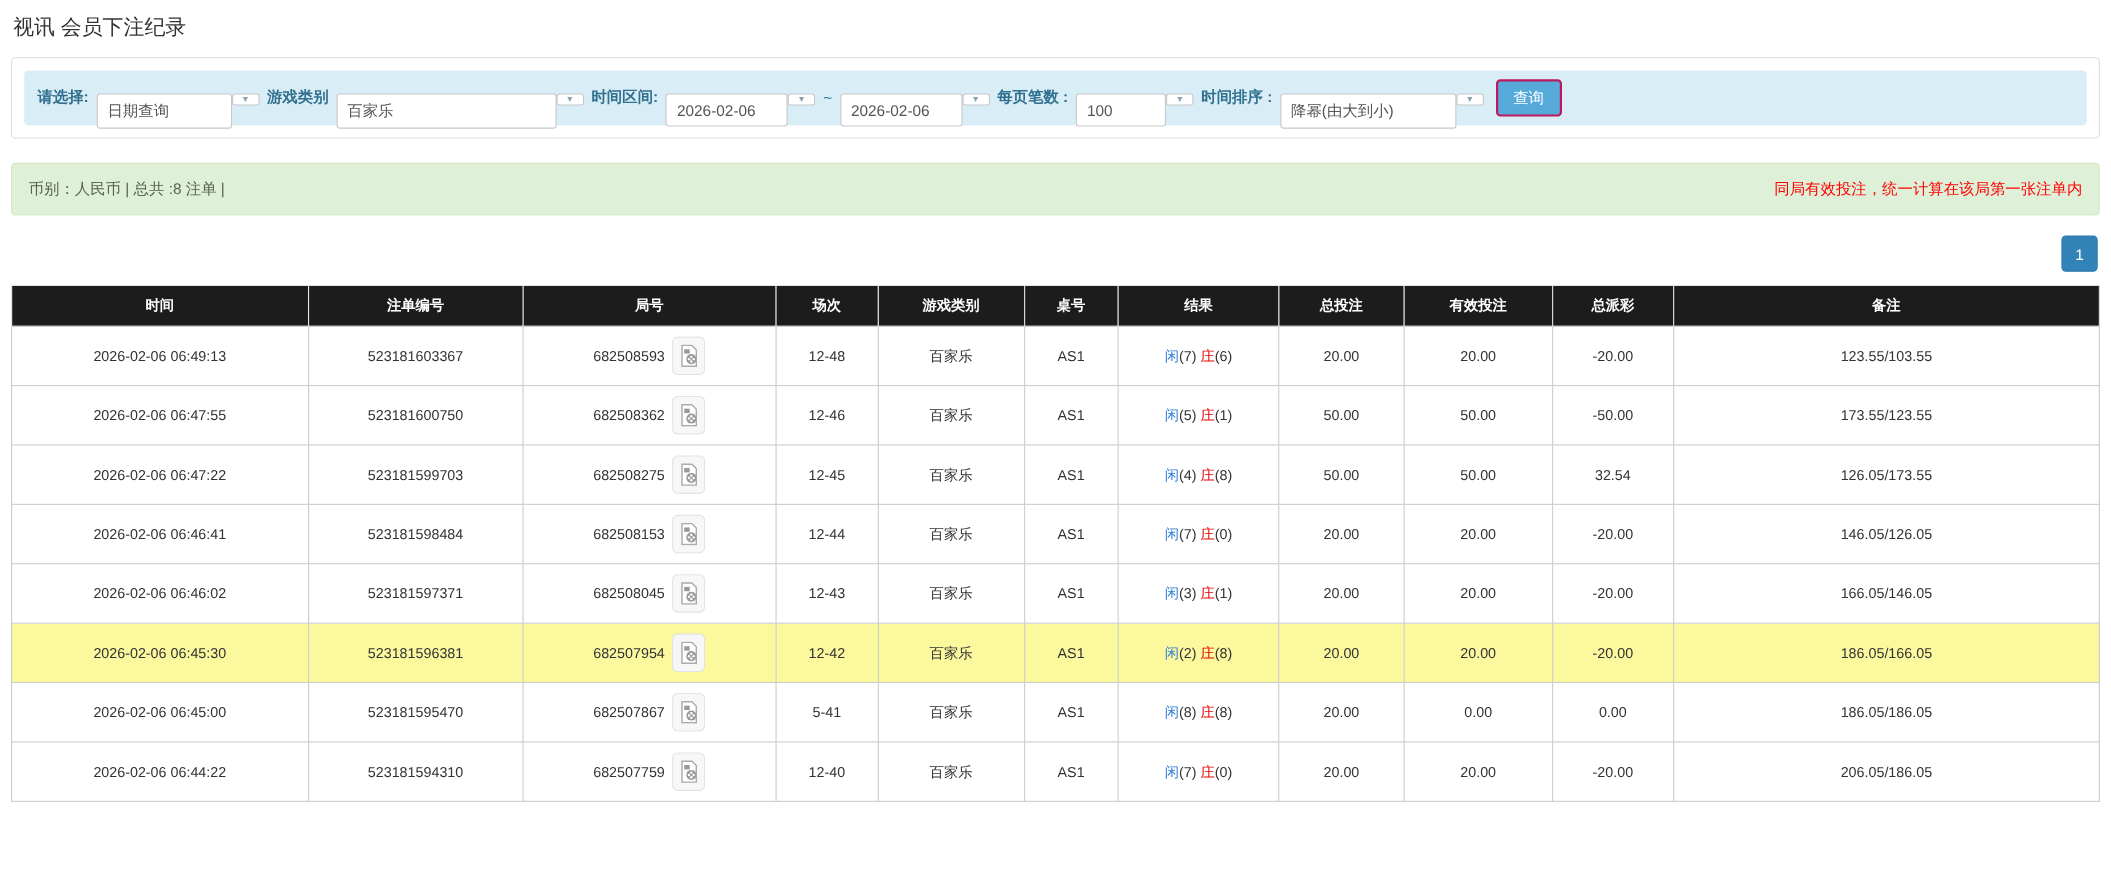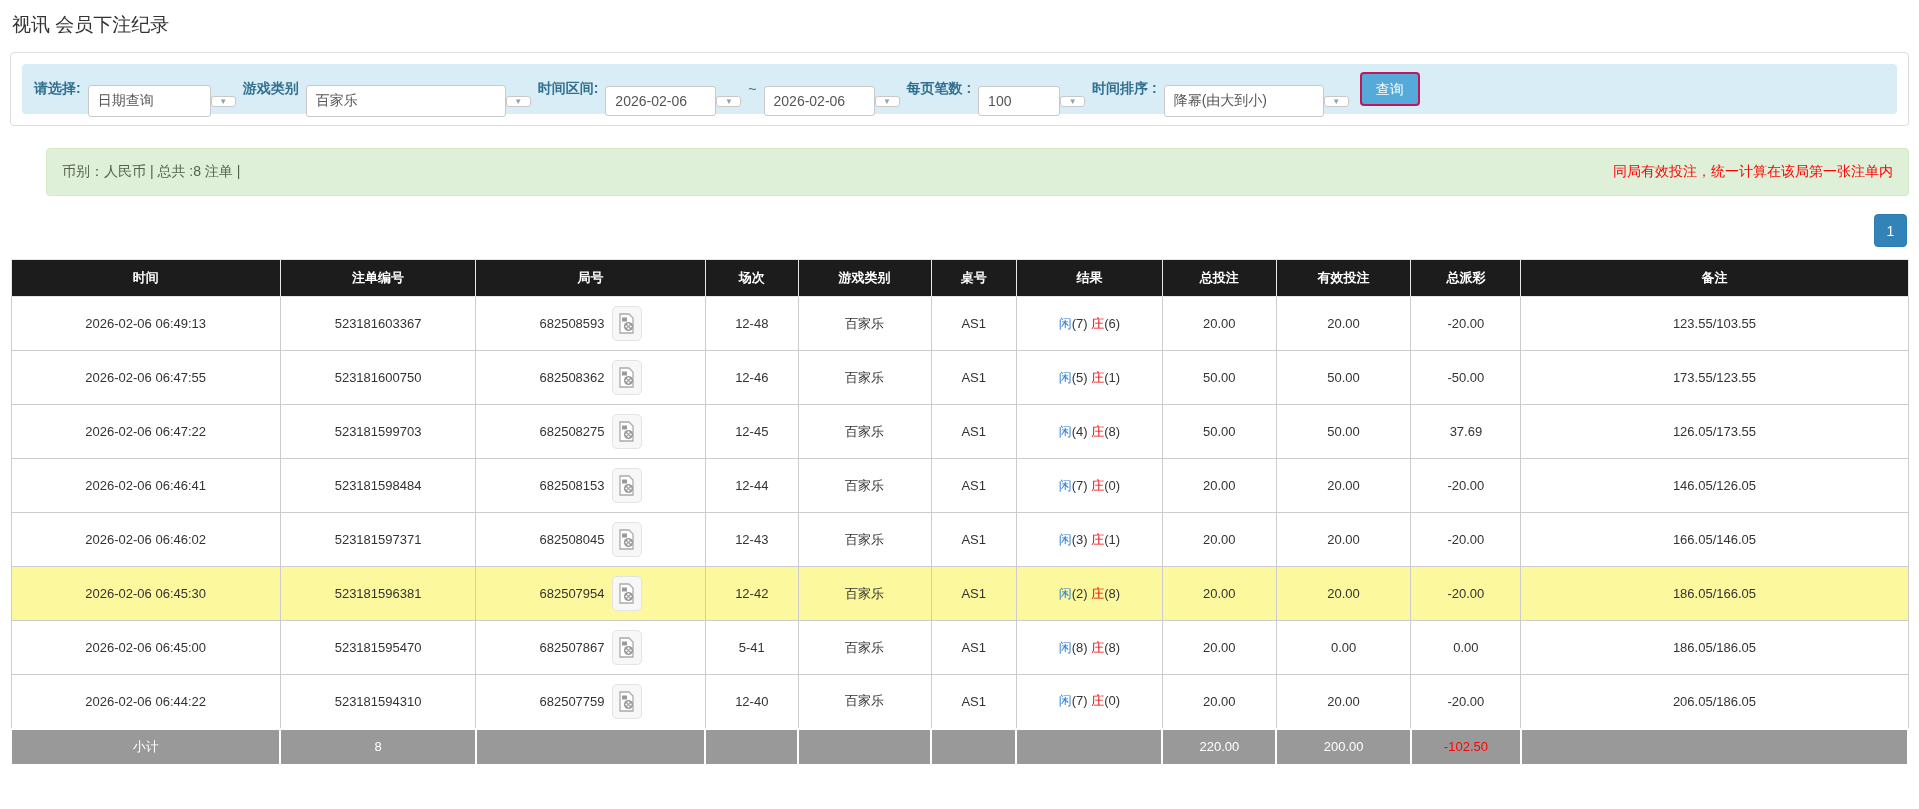--- a/index.html
+++ b/index.html
@@ -5,33 +5,33 @@
   * { box-sizing: border-box; margin: 0; padding: 0; }
   html,body { width: 1919px; height: 809px; background: #fff; overflow: hidden; }
   body { font-family: "Liberation Sans","DejaVu Sans",sans-serif; color: #333; padding: 8px 10px 0; }
 
   .page-title { font-size: 19px; font-weight: normal; color: #333; margin: 4px 0 14px 2px; }
 
   
   .filter-panel { border: 1px solid #ddd; border-radius: 4px; background: #fff; padding: 11px; }
   .filter-bar { background: #d9edf7; border-radius: 4px; padding: 8px 12px; display: flex; align-items: center; gap: 7px; height: 50px; }
   .filter-label { color: #31708f; font-weight: bold; font-size: 14px; white-space: nowrap; text-align: right; }
-  .combo { display: flex; align-items: center; gap: 0; height: 32px; margin-top: 24px; }
+  .combo { display: flex; align-items: flex-start; gap: 0; height: 32px; margin-top: 24px; }
   .combo .combo-text { background: #fff; border: 1px solid #c8c8c8; border-radius: 3px; padding: 6px 9px; font-size: 14px; color: #555; display: flex; align-items: center; }
   .combo .combo-arrow { width: 25px; background: #fff; border: 1px solid #c8c8c8; border-radius: 3px; display: flex; align-items: center; justify-content: center; font-size: 8px; color: #8aa4b3; cursor: pointer; }
   .w-querytype { width: 148px; }
   .w-gametype  { width: 225px; }
   .w-date      { width: 136px; }
   .w-pagesize  { width: 107px;  }
   .w-sort      { width: 185px; }
   .tilde { color: #31708f; font-size: 14px; }
   .search-button { background: #55aada; color: #fff; border: 2px solid #be185d; border-radius: 4px; font-size: 14px; padding: 7px 14px; height: 34px; cursor: pointer; margin-left: 4px; }
 
   
-  .info-bar { margin-top: 22px; background: #dff0d8; border: 1px solid #d6e9c6; border-radius: 4px; padding: 14px 15px; display: flex; justify-content: space-between; align-items: center; font-size: 14px; margin-left: 36px; }
+  .info-bar { margin-top: 22px; background: #dff0d8; border: 1px solid #d6e9c6; border-radius: 4px; padding: 14px 15px; display: flex; justify-content: space-between; align-items: center; font-size: 14px; }
   .info-left { color: #55624f; }
   .info-right { color: #ff0000; text-align: center; }
 
   
   .pagination-bar { margin-top: 18px; text-align: right; padding-right: 2px; }
   .page-button { display: inline-block; width: 33px; height: 33px; line-height: 33px; text-align: center; background: #3183b8; color: #fff; font-size: 14px; border: 1px solid #2e7cae; border-radius: 4px; cursor: pointer; }
 
   
   table.bet-table { width: 100%; border-collapse: collapse; margin-top: 12px; font-size: 13px; table-layout: fixed; }
   col.c-time{width:14.2%} col.c-order{width:10.3%} col.c-round{width:12.1%} col.c-session{width:4.9%}
@@ -220,21 +220,21 @@
     </td>
     <td>12-45</td>
     <td>百家乐</td>
     <td>AS1</td>
     <td>
       <span class="result-player">闲</span><span class="result-score">(4)</span>
       <span class="result-banker">庄</span><span class="result-score">(8)</span>
     </td>
     <td class="blue">50.00</td>
     <td>50.00</td>
-    <td>37.69</td>
+    <td>32.54</td>
     <td>126.05/173.55</td>
   </tr>
       <tr>
     <td>2026-02-06 06:46:41</td>
     <td>523181598484</td>
     <td>
       <span class="round-cell-inner">
         <span>682508153</span>
         <span class="video-button">
           <svg width="19" height="21" viewBox="0 0 19 21">
@@ -378,27 +378,14 @@
     <td>AS1</td>
     <td>
       <span class="result-player">闲</span><span class="result-score">(7)</span>
       <span class="result-banker">庄</span><span class="result-score">(0)</span>
     </td>
     <td class="blue">20.00</td>
     <td>20.00</td>
     <td class="neg">-20.00</td>
     <td>206.05/186.05</td>
   </tr>
-      <tr class="summary-row">
-    <td>小计</td>
-    <td>8</td>
-    <td></td>
-    <td></td>
-    <td></td>
-    <td></td>
-    <td></td>
-    <td>220.00</td>
-    <td>200.00</td>
-    <td class="neg-cell">-102.50</td>
-    <td></td>
-  </tr>
     </tbody>
 </table>
 
 </body></html>

